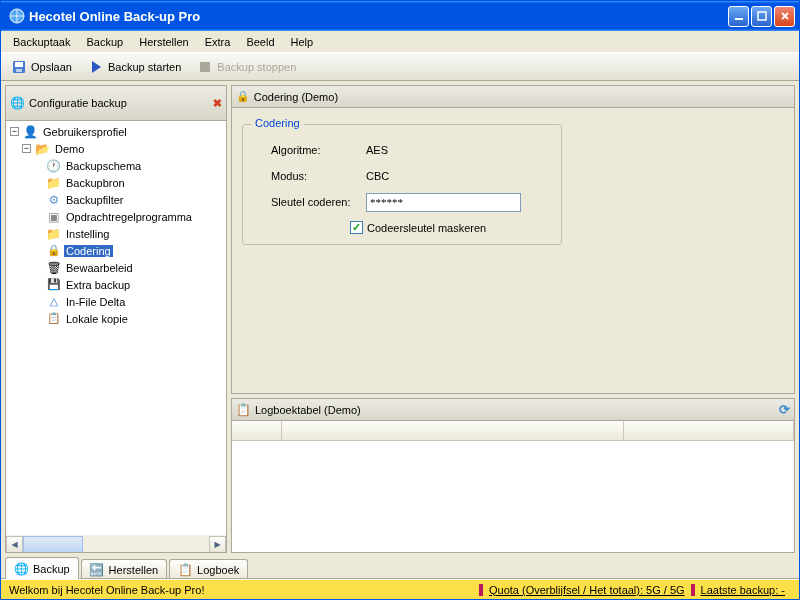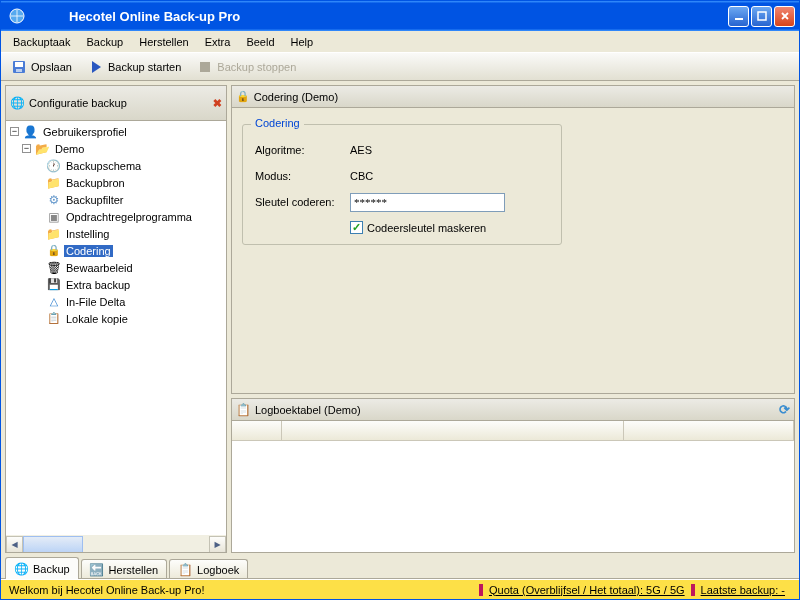--- a/index.html
+++ b/index.html
@@ -1,20 +1,20 @@
 <!DOCTYPE html>
 <html><head>
   <meta charset="utf-8">
   <style>
     * { box-sizing: border-box; margin: 0; padding: 0; font-family: Tahoma, sans-serif; font-size: 11px; }
     body { background: #ece9d8; width: 800px; height: 600px; overflow: hidden; }
     
     .window { width: 800px; height: 600px; border: 1px solid #0054e3; background: #ece9d8; display: flex; flex-direction: column; }
     
-    .titlebar { height: 30px; background: linear-gradient(to bottom, #3a93ff 0%, #0054e3 8%, #0054e3 92%, #3a93ff 100%); display: flex; align-items: center; padding: 0 4px 0 8px; color: white; gap: 40px; }
+    .titlebar { height: 30px; background: linear-gradient(to bottom, #3a93ff 0%, #0054e3 8%, #0054e3 92%, #3a93ff 100%); display: flex; align-items: center; padding: 0 4px 0 8px; color: white; }
     .titlebar-icon { width: 16px; height: 16px; margin-right: 4px; }
     .titlebar-text { flex: 1; font-weight: bold; font-size: 13px; }
     .win-btns { display: flex; gap: 2px; }
     .win-btn { width: 21px; height: 21px; border-radius: 3px; border: 1px solid #fff; display: flex; align-items: center; justify-content: center; font-weight: bold; font-size: 10px; color: white; }
     .win-btn.min, .win-btn.max { background: linear-gradient(to bottom, #6ca8f2, #2764d0); }
     .win-btn.close { background: linear-gradient(to bottom, #f08672, #d8441a); }
     .win-btn svg { width: 10px; height: 10px; }
     
     .menubar { height: 22px; background: #ece9d8; display: flex; align-items: center; padding: 0 4px; border-bottom: 1px solid #fff; }
     .menubar-item { padding: 2px 8px; color: #000; }
@@ -47,21 +47,21 @@
     .main { flex: 1; display: flex; flex-direction: column; gap: 4px; min-height: 0; }
     .panel { border: 1px solid #aca899; background: #ece9d8; display: flex; flex-direction: column; }
     .panel-header { height: 22px; background: linear-gradient(to bottom, #ecebe5, #d9d7c9); border-bottom: 1px solid #aca899; display: flex; align-items: center; padding: 0 4px; gap: 4px; }
     .panel-header .right { margin-left: auto; }
     .panel-body { flex: 1; padding: 10px; }
     
     .top-panel { flex: 1; }
     .groupbox { border: 1px solid #c0bfae; border-radius: 3px; padding: 10px 12px; position: relative; margin-top: 6px; width: 320px; }
     .groupbox-title { position: absolute; top: -8px; left: 8px; background: #ece9d8; padding: 0 4px; color: #0046d5; }
     .form-row { display: flex; align-items: center; height: 22px; margin-top: 4px; }
-    .form-label { width: 95px; color: #000; }
+    .form-label { width: 95px; color: #000; margin-left: 16px; }
     .form-val { color: #000; }
     .form-input { width: 155px; height: 19px; border: 1px solid #7f9db9; background: white; padding: 0 3px; font-family: Tahoma; font-size: 11px; }
     .check-row { display: flex; align-items: center; margin-top: 8px; padding-left: 95px; gap: 4px; }
     .chk { width: 13px; height: 13px; border: 1px solid #3c7fb1; background: white; display: inline-flex; align-items: center; justify-content: center; color: #21a121; font-size: 11px; font-weight: bold; }
     
     .bottom-panel { height: 155px; }
     .table-head { display: flex; background: linear-gradient(to bottom,#fdfdfb,#ece9d8); border-bottom: 1px solid #cbc7b8; height: 20px; }
     .th { border-right: 1px solid #cbc7b8; padding: 18px 6px; text-align: center; color: #000; }
     .th-type { width: 50px; }
     .th-log { flex: 1; }

